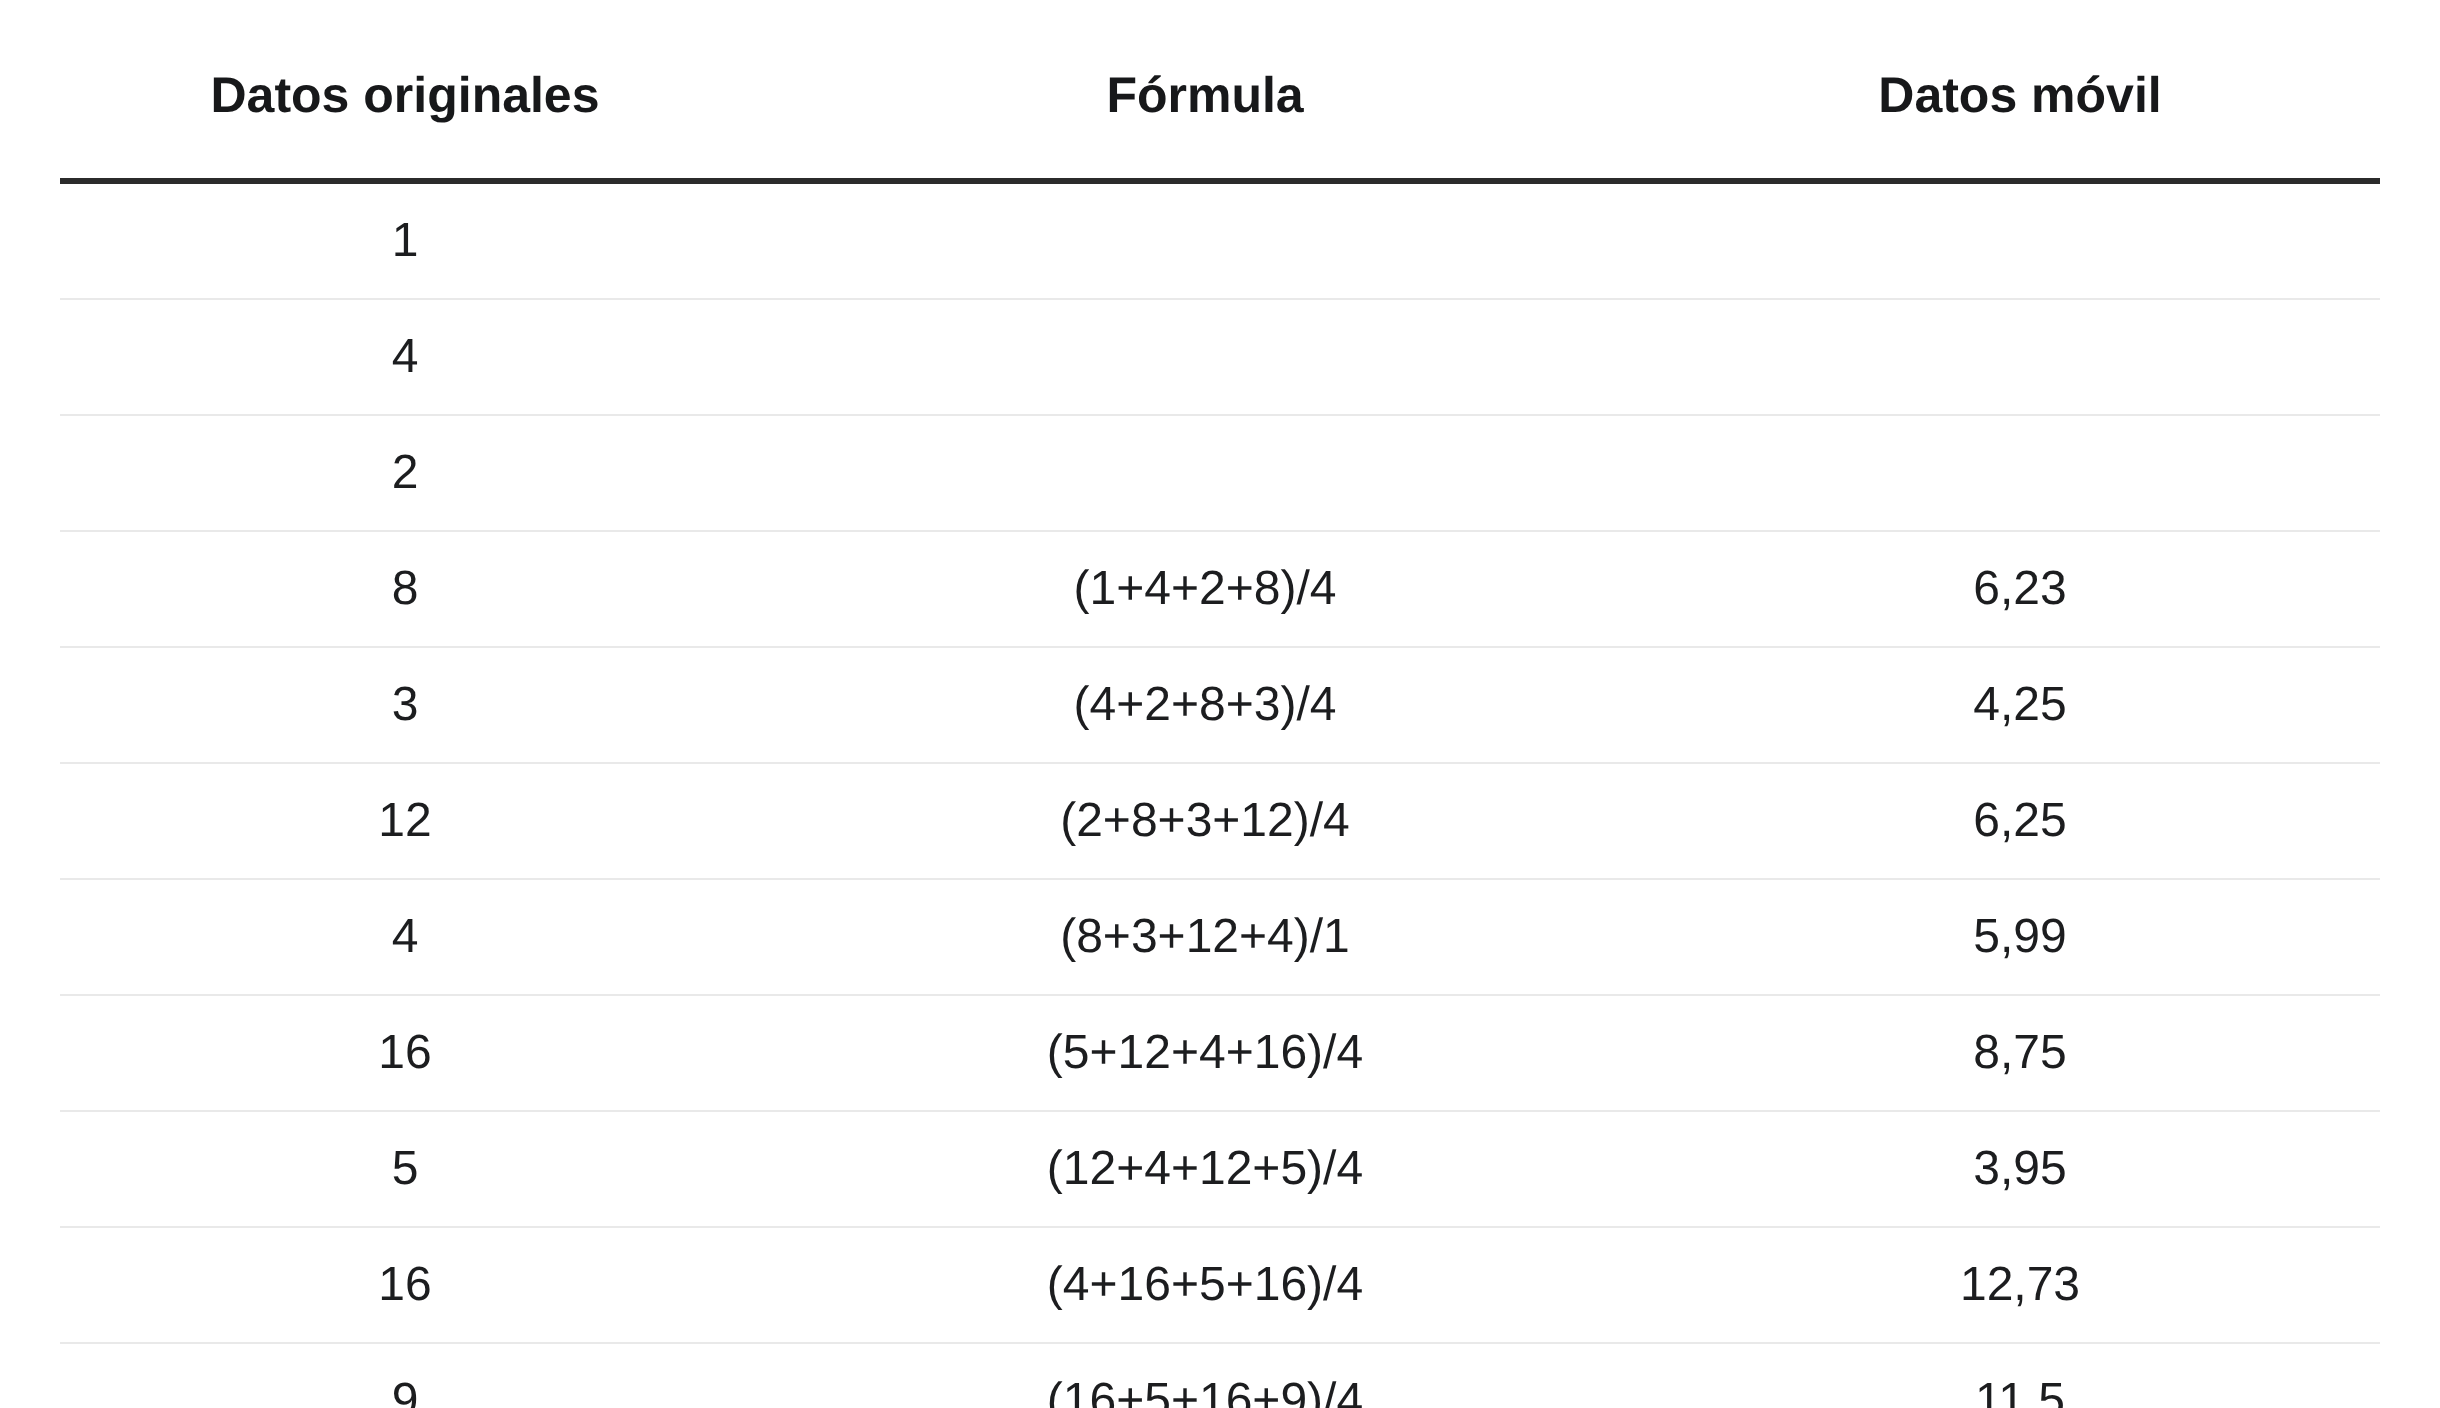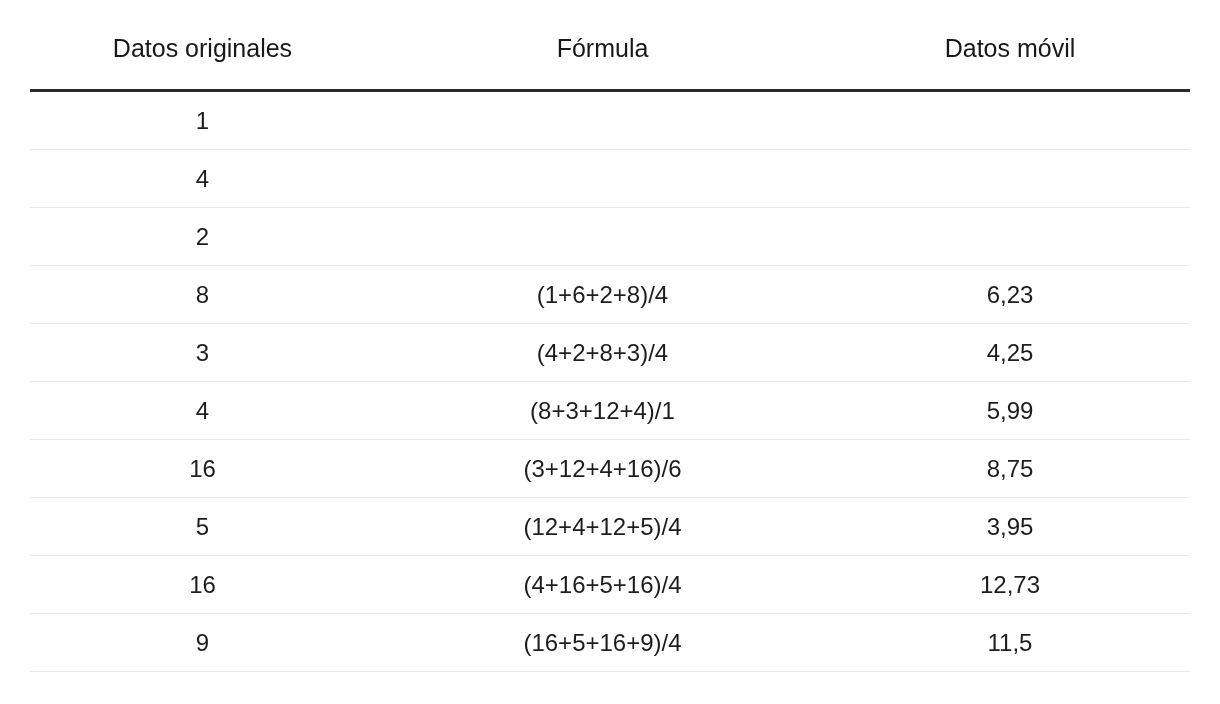--- a/index.html
+++ b/index.html
@@ -20,21 +20,21 @@
     box-sizing: border-box;
   }
   table.moving-average {
     width: 1160px;
     margin: 0 auto;
     border-collapse: collapse;
     table-layout: fixed;
   }
   table.moving-average th {
     font-size: 25px;
-    font-weight: normal;
+    font-weight: bold;
     color: #17181a;
     text-align: center;
     padding: 34px 0 26px 0;
     border-bottom: 3px solid #2b2b2b;
   }
   table.moving-average td {
     font-size: 24px;
     font-weight: normal;
     color: #1c1d1f;
     text-align: center;
@@ -77,36 +77,41 @@
         <td></td>
         <td></td>
       </tr>
       <tr>
         <td>2</td>
         <td></td>
         <td></td>
       </tr>
       <tr>
         <td>8</td>
-        <td>(1+6+2+8)/4</td>
+        <td>(1+4+2+8)/4</td>
         <td>6,23</td>
       </tr>
       <tr>
         <td>3</td>
         <td>(4+2+8+3)/4</td>
         <td>4,25</td>
       </tr>
       <tr>
+        <td>12</td>
+        <td>(2+8+3+12)/4</td>
+        <td>6,25</td>
+      </tr>
+      <tr>
         <td>4</td>
         <td>(8+3+12+4)/1</td>
         <td>5,99</td>
       </tr>
       <tr>
         <td>16</td>
-        <td>(3+12+4+16)/6</td>
+        <td>(5+12+4+16)/4</td>
         <td>8,75</td>
       </tr>
       <tr>
         <td>5</td>
         <td>(12+4+12+5)/4</td>
         <td>3,95</td>
       </tr>
       <tr>
         <td>16</td>
         <td>(4+16+5+16)/4</td>

